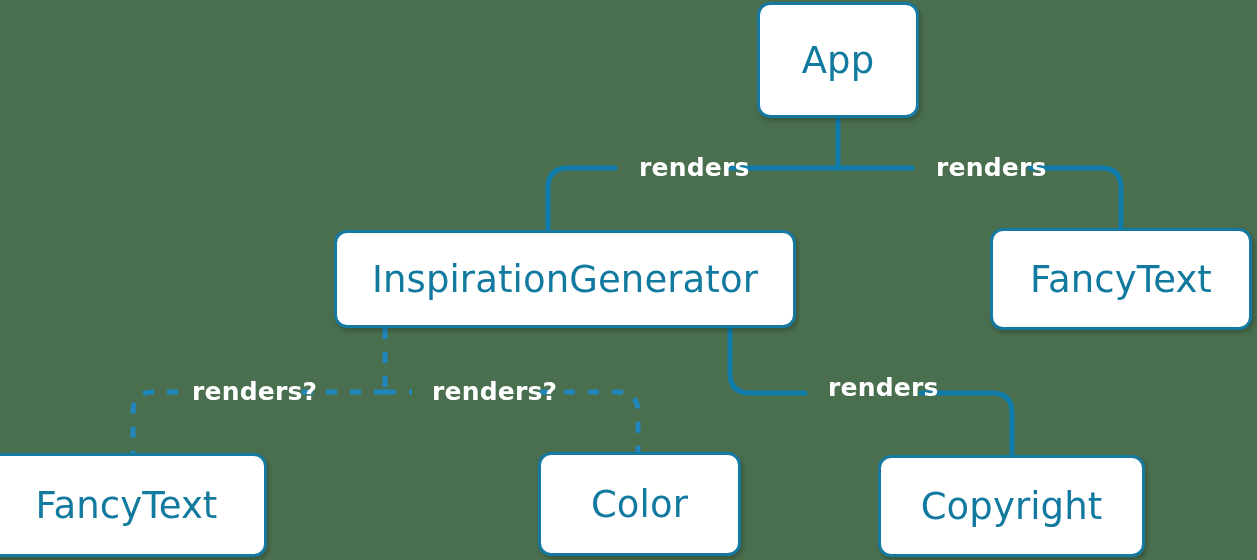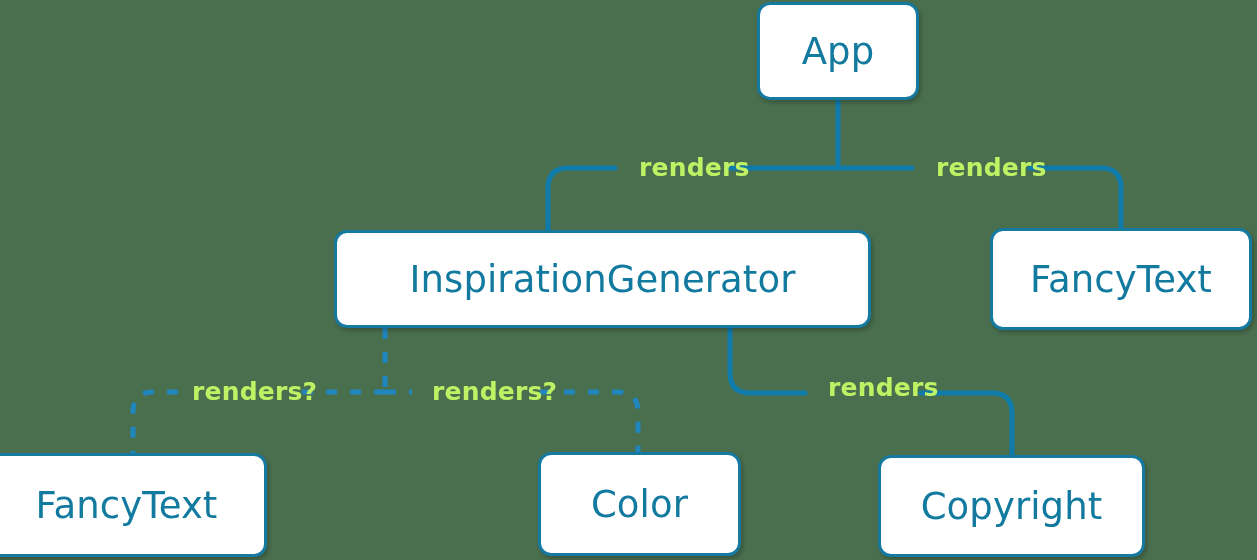--- a/index.html
+++ b/index.html
@@ -43,21 +43,21 @@
     font-size: 37px;
     line-height: 1;
     letter-spacing: 0.1px;
     white-space: nowrap;
     color: #12799f;
   }
   .edge-label {
     position: absolute;
     font-size: 25px;
     font-weight: 700;
-    color: #bef264;
+    color: #ffffff;
     white-space: nowrap;
     z-index: 3;
     letter-spacing: 0.2px;
     text-align: right;
   }
 </style>
 </head>
 <body>
 
 <div id="diagram-root">
@@ -77,25 +77,25 @@
     <g fill="none" stroke="#1f87bd" stroke-width="5" stroke-linecap="butt" stroke-linejoin="round" stroke-dasharray="11 13">
 
       <path d="M 385 328 L 385 392"></path>
 
       <path d="M 385 392 L 300 392 M 178 392 L 153 392 Q 133 392 133 412 L 133 453"></path>
 
       <path d="M 385 392 L 412 392 M 540 392 L 618 392 Q 638 392 638 412 L 638 452"></path>
     </g>
   </svg>
 
-  <div class="node" style="left:757px; top:2px; width:162px; height:98px;">
+  <div class="node" style="left:757px; top:2px; width:162px; height:116px;">
     <span class="node-label">App</span>
   </div>
 
-  <div class="node" style="left:334px; top:230px; width:537px; height:98px;">
+  <div class="node" style="left:334px; top:230px; width:462px; height:98px;">
     <span class="node-label">InspirationGenerator</span>
   </div>
 
   <div class="node" style="left:990px; top:228px; width:262px; height:102px;">
     <span class="node-label">FancyText</span>
   </div>
 
   <div class="node" style="left:-14px; top:453px; width:281px; height:104px;">
     <span class="node-label">FancyText</span>
   </div>

